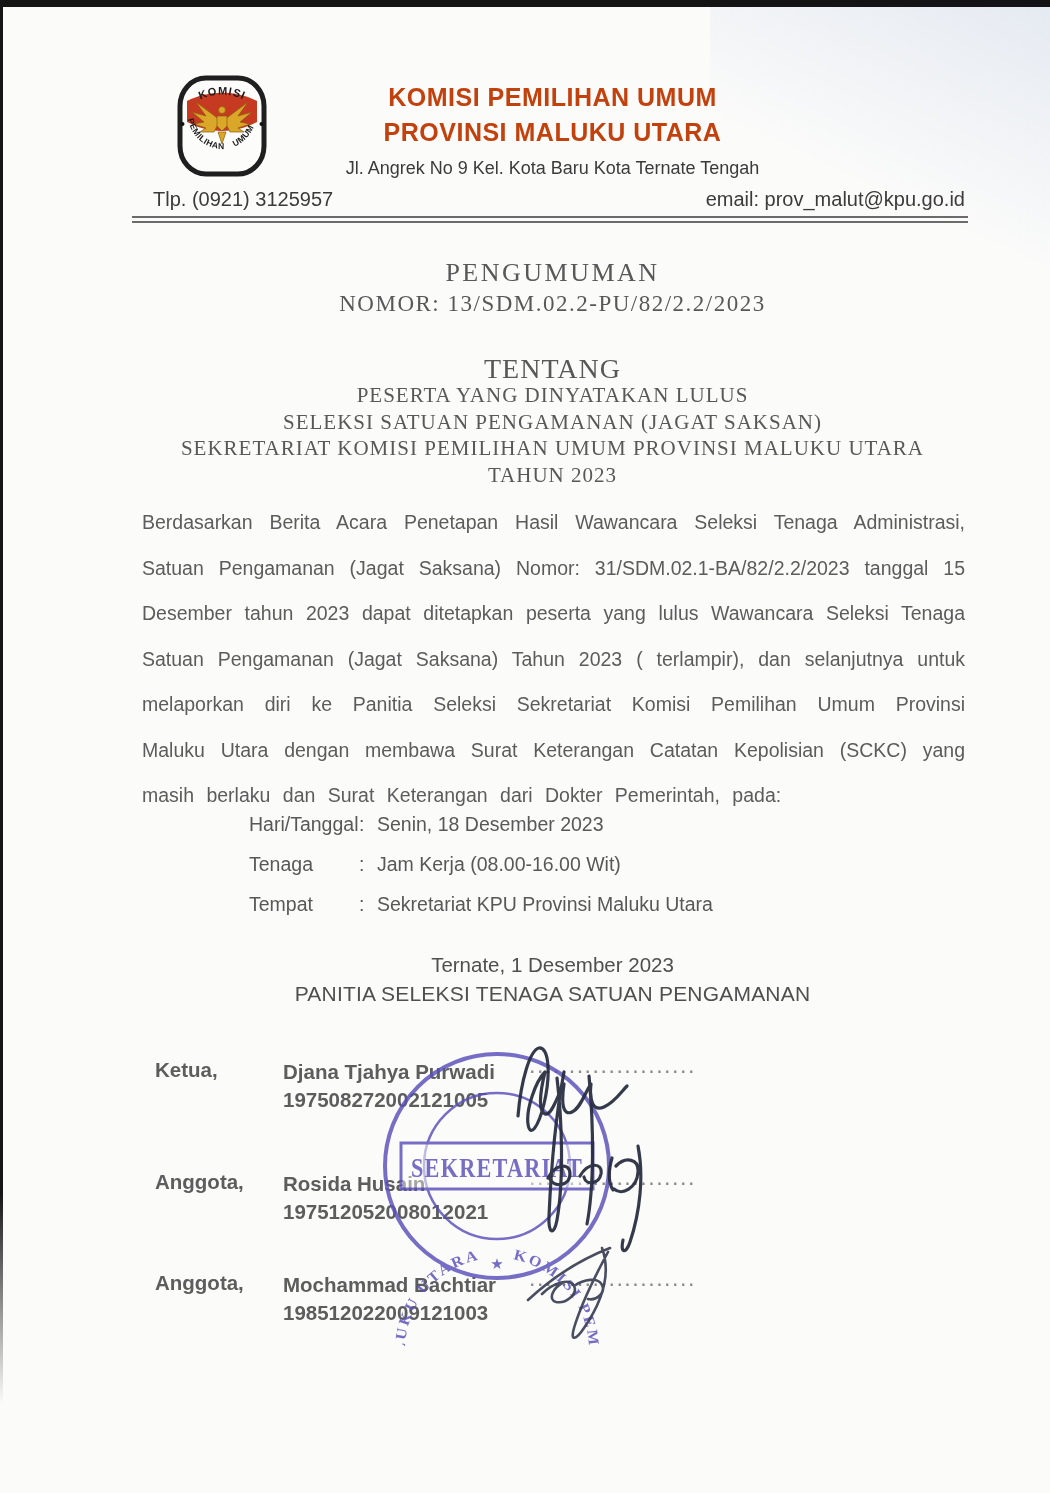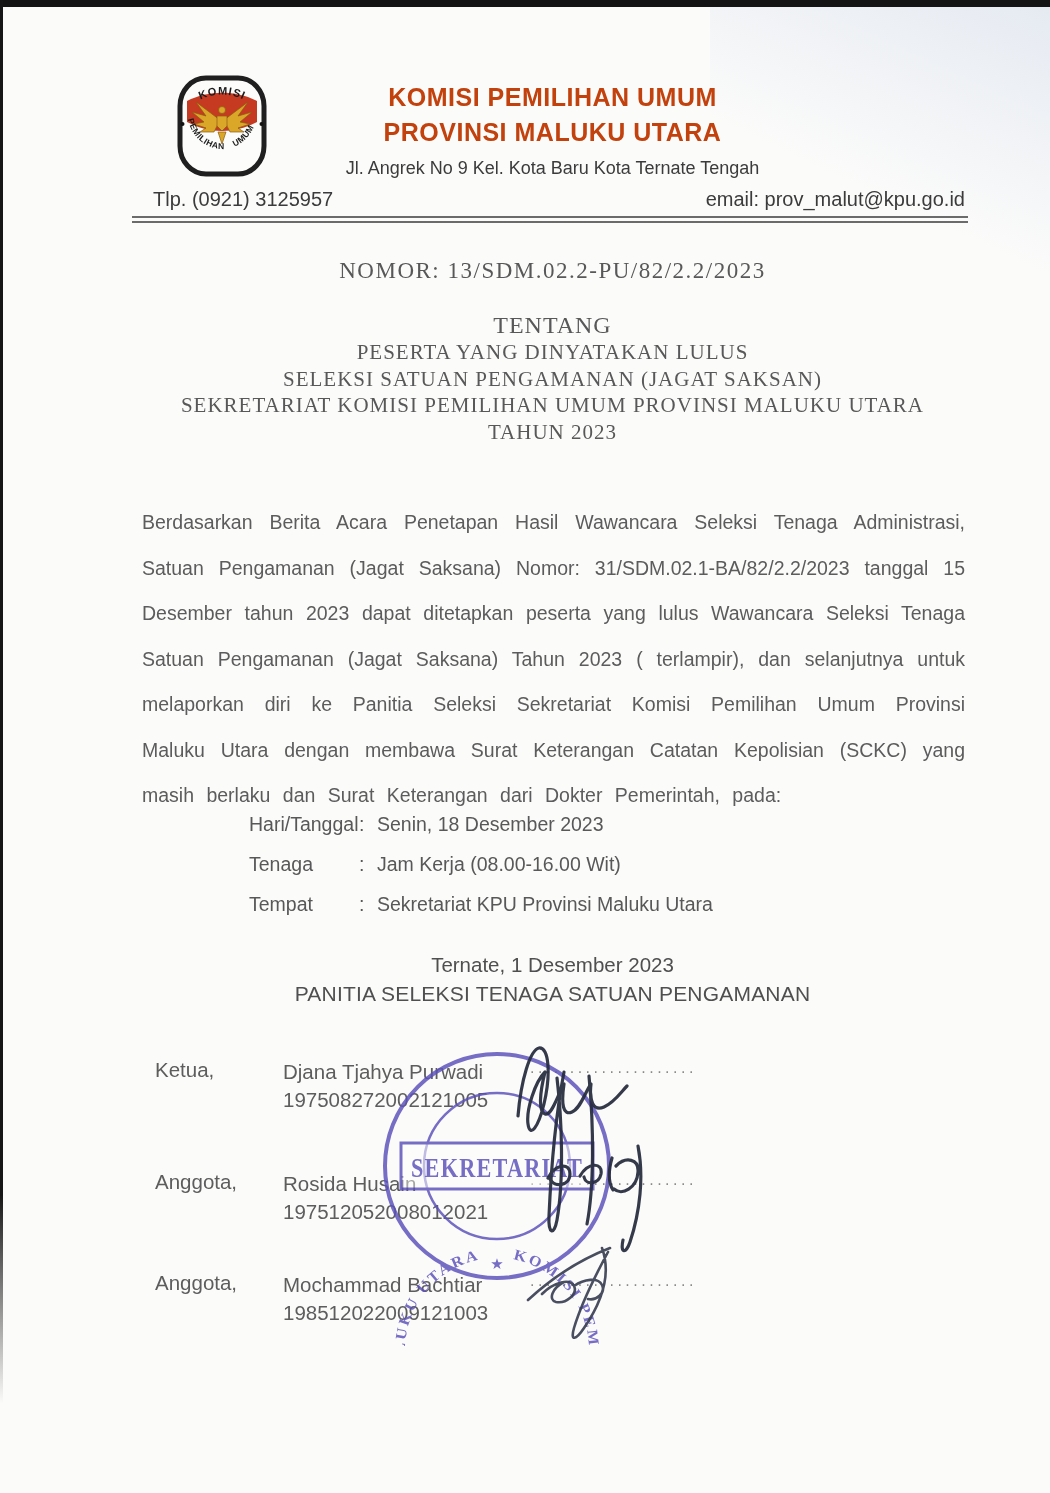--- a/index.html
+++ b/index.html
@@ -24,37 +24,37 @@
   .contact-row { position:absolute; left:140px; right:85px; top:188px;
     display:flex; justify-content:space-between; font-size:20px; color:#3b3b3b;margin-left:13px; }
 
   .head-rule { position:absolute; left:132px; right:82px; top:216px; height:3px;
     border-top:2px solid #6b6b6b; border-bottom:2px solid #6b6b6b; }
 
   .title-block { position:absolute; left:140px; right:85px; top:256px; text-align:center;
     font-family:"Liberation Serif", serif; color:#585858; }
   .t-heading { font-size:26px; letter-spacing:2.5px; line-height:33px; }
   .t-number  { font-size:23px; letter-spacing:1.5px; line-height:30px; }
-  .t-about   { font-size:24px; letter-spacing:1px; line-height:27px; margin-top:26px; }
+  .t-about   { font-size:28px; letter-spacing:1px; line-height:27px; margin-top:36px; }
   .t-sub     { font-size:21px; letter-spacing:1px; line-height:26.5px; }
 
   .body-par { position:absolute; left:142px; right:85px; top:500px;
     font-size:19.5px; line-height:45.5px; color:#5c5c5c;
     text-align:justify; word-spacing:7px; }
 
   .details { position:absolute; left:205px; top:813px; font-size:19.5px; color:#585858; }
   .d-row { display:flex; height:40px; }
   .d-label { width:110px; flex-shrink:0;margin-left:44px; }
   .d-sep { width:18px; flex-shrink:0; }
 
   .closing { position:absolute; left:140px; right:85px; top:950px; text-align:center; color:#4f4f4f; }
   .c-place { font-size:20.5px; line-height:29px; }
   .c-committee { font-size:21px; line-height:29px; letter-spacing:0.2px; }
 
-  .sig-row { position:absolute; left:155px; right:85px; height:72px; color:#5d5d5d; font-size:20.5px; }
+  .sig-row { position:absolute; left:155px; right:85px; height:72px; color:#5d5d5d; font-size:20.5px;font-weight:bold; }
   .sig-row .role { position:absolute; left:0; top:0; }
   .sig-row .who { position:absolute; left:128px; top:0; line-height:28px; }
   .sig-row .dots { position:absolute; left:375px; top:1px; font-size:16px; letter-spacing:3.5px; color:#8a8a8a; white-space:nowrap; }
   #sig-row-1 { top:1058px; }
   #sig-row-2 { top:1170px; }
   #sig-row-3 { top:1271px; }
 
   .overlay-svg { position:absolute; left:358px; top:1016px; width:400px; height:330px; z-index:5; pointer-events:none; }
 </style>
 </head>
@@ -100,20 +100,21 @@
     <div class="org-line">PROVINSI MALUKU UTARA</div>
     <div class="address-line">Jl. Angrek No 9 Kel. Kota Baru Kota Ternate Tengah</div>
   </div>
   <div class="contact-row">
     <span>Tlp. (0921) 3125957</span>
     <span>email: prov_malut@kpu.go.id</span>
   </div>
   <div class="head-rule"></div>
 
   <div class="title-block">
+    <div class="t-heading">PENGUMUMAN</div>
     <div class="t-number">NOMOR: 13/SDM.02.2-PU/82/2.2/2023</div>
     <div class="t-about">TENTANG</div>
     <div class="t-sub">PESERTA YANG DINYATAKAN LULUS</div>
     <div class="t-sub">SELEKSI SATUAN PENGAMANAN  (JAGAT SAKSAN)</div>
     <div class="t-sub">SEKRETARIAT KOMISI PEMILIHAN UMUM PROVINSI MALUKU UTARA</div>
     <div class="t-sub">TAHUN 2023</div>
   </div>
 
   <div class="body-par">Berdasarkan Berita Acara Penetapan Hasil Wawancara Seleksi Tenaga Administrasi, Satuan Pengamanan (Jagat Saksana) Nomor: 31/SDM.02.1-BA/82/2.2/2023 tanggal 15 Desember tahun 2023 dapat ditetapkan peserta yang lulus Wawancara Seleksi Tenaga Satuan Pengamanan (Jagat Saksana) Tahun 2023 ( terlampir), dan selanjutnya untuk melaporkan diri ke Panitia Seleksi Sekretariat Komisi Pemilihan Umum Provinsi Maluku Utara dengan membawa Surat Keterangan Catatan Kepolisian (SCKC) yang masih berlaku dan Surat Keterangan dari Dokter Pemerintah, pada:</div>
 

